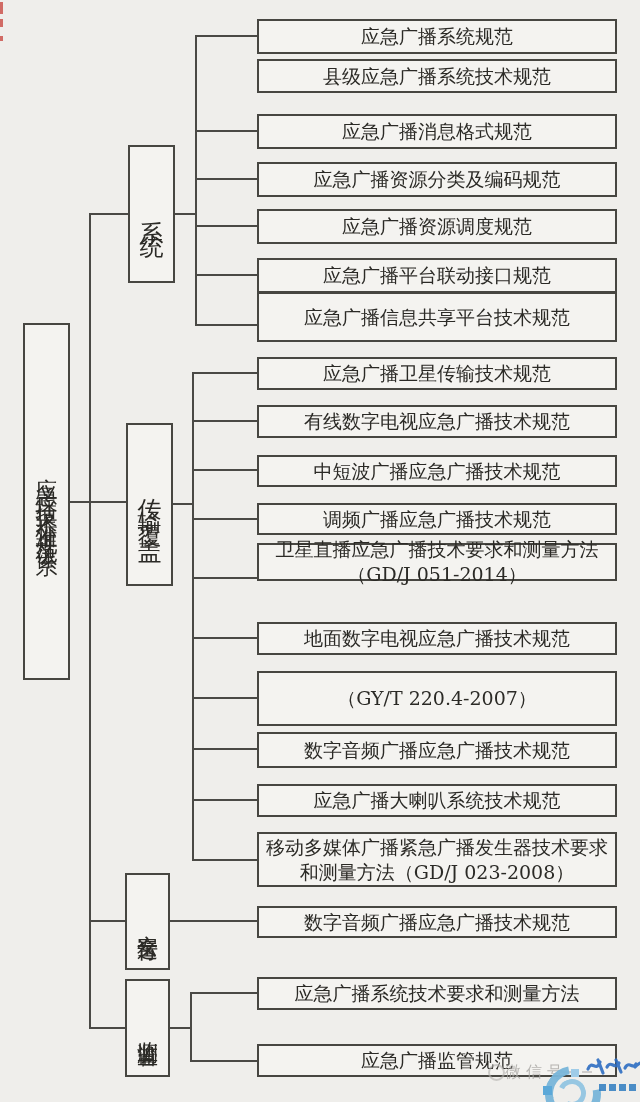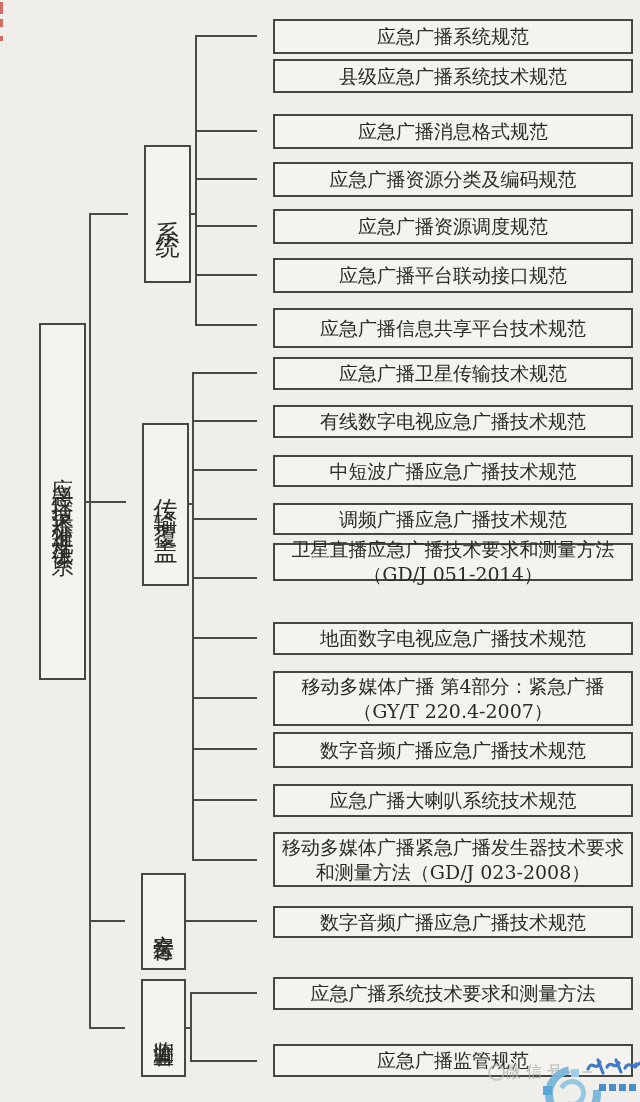--- a/index.html
+++ b/index.html
@@ -1,34 +1,34 @@
 <!DOCTYPE html>
 <html><head>
 <meta charset="utf-8">
 <style>
   html,body{margin:0;padding:0;}
   body{font-family:"DejaVu Serif","Liberation Serif",serif;}
   .page{position:relative;width:640px;height:1102px;background:#efeeeb;overflow:hidden;}
   .box{position:absolute;background:#f4f3f0;border:2px solid #474641;box-sizing:border-box;
-       display:flex;align-items:center;justify-content:center;color:#2b2a26;margin-left:16px;}
+       display:flex;align-items:center;justify-content:center;color:#2b2a26;}
   .leaf{left:257px;width:360px;font-size:19px;text-align:center;flex-direction:column;}
   .leaf span{display:block;line-height:25px;white-space:nowrap;}
   .vtext{writing-mode:vertical-rl;text-orientation:upright;white-space:nowrap;}
   .c1 .vtext{font-size:24px;letter-spacing:12px;}
   .c2 .vtext{font-size:24px;letter-spacing:13px;}
   .c3 .vtext,.c4 .vtext{font-size:21px;letter-spacing:2px;}
   .root{left:23px;top:323px;width:47px;height:357px;}
   .root .vtext{font-size:22px;letter-spacing:7px;}
   .c1{left:128px;top:145px;width:47px;height:138px;}
   .c2{left:126px;top:423px;width:47px;height:163px;}
   .c3{left:125px;top:873px;width:45px;height:97px;}
   .c4{left:125px;top:979px;width:45px;height:98px;}
   .lf1{top:19px;height:35px}.lf2{top:59px;height:34px}.lf3{top:114px;height:35px}
   .lf4{top:162px;height:35px}.lf5{top:209px;height:35px}.lf6{top:258px;height:35px}
-  .lf7{top:308px;height:40px}.lf8{top:357px;height:33px}.lf9{top:405px;height:33px}
+  .lf7{top:292px;height:50px}.lf8{top:357px;height:33px}.lf9{top:405px;height:33px}
   .lf10{top:455px;height:32px}.lf11{top:503px;height:32px}.lf12{top:543px;height:38px}
   .lf13{top:622px;height:33px}.lf14{top:671px;height:55px}.lf15{top:732px;height:36px}
   .lf16{top:784px;height:33px}.lf17{top:832px;height:55px}.lf18{top:906px;height:32px}
   .lf19{top:977px;height:33px}.lf20{top:1044px;height:33px}
   .cline{position:absolute;background:#4a4945;}
   .artifact{position:absolute;left:0;width:3px;background:#c94a43;opacity:.8;}
   .wm-text{position:absolute;left:505px;top:1062px;font-size:16px;letter-spacing:5px;
            color:#a9a7a4;opacity:.8;font-family:"DejaVu Sans","Liberation Sans",sans-serif;}
   .wm-stamp{position:absolute;left:488px;top:1064px;width:13px;height:13px;border:2px solid #b3b1ae;
             border-radius:50%;opacity:.6;}
@@ -139,21 +139,20 @@
     <span>调频广播应急广播技术规范</span>
   </div>
   <div class="box leaf lf12">
     <span>卫星直播应急广播技术要求和测量方法</span>
     <span>（GD/J 051-2014）</span>
   </div>
   <div class="box leaf lf13">
     <span>地面数字电视应急广播技术规范</span>
   </div>
   <div class="box leaf lf14">
-    <span>移动多媒体广播 第4部分：紧急广播</span>
     <span>（GY/T 220.4-2007）</span>
   </div>
   <div class="box leaf lf15">
     <span>数字音频广播应急广播技术规范</span>
   </div>
   <div class="box leaf lf16">
     <span>应急广播大喇叭系统技术规范</span>
   </div>
   <div class="box leaf lf17">
     <span>移动多媒体广播紧急广播发生器技术要求</span>

